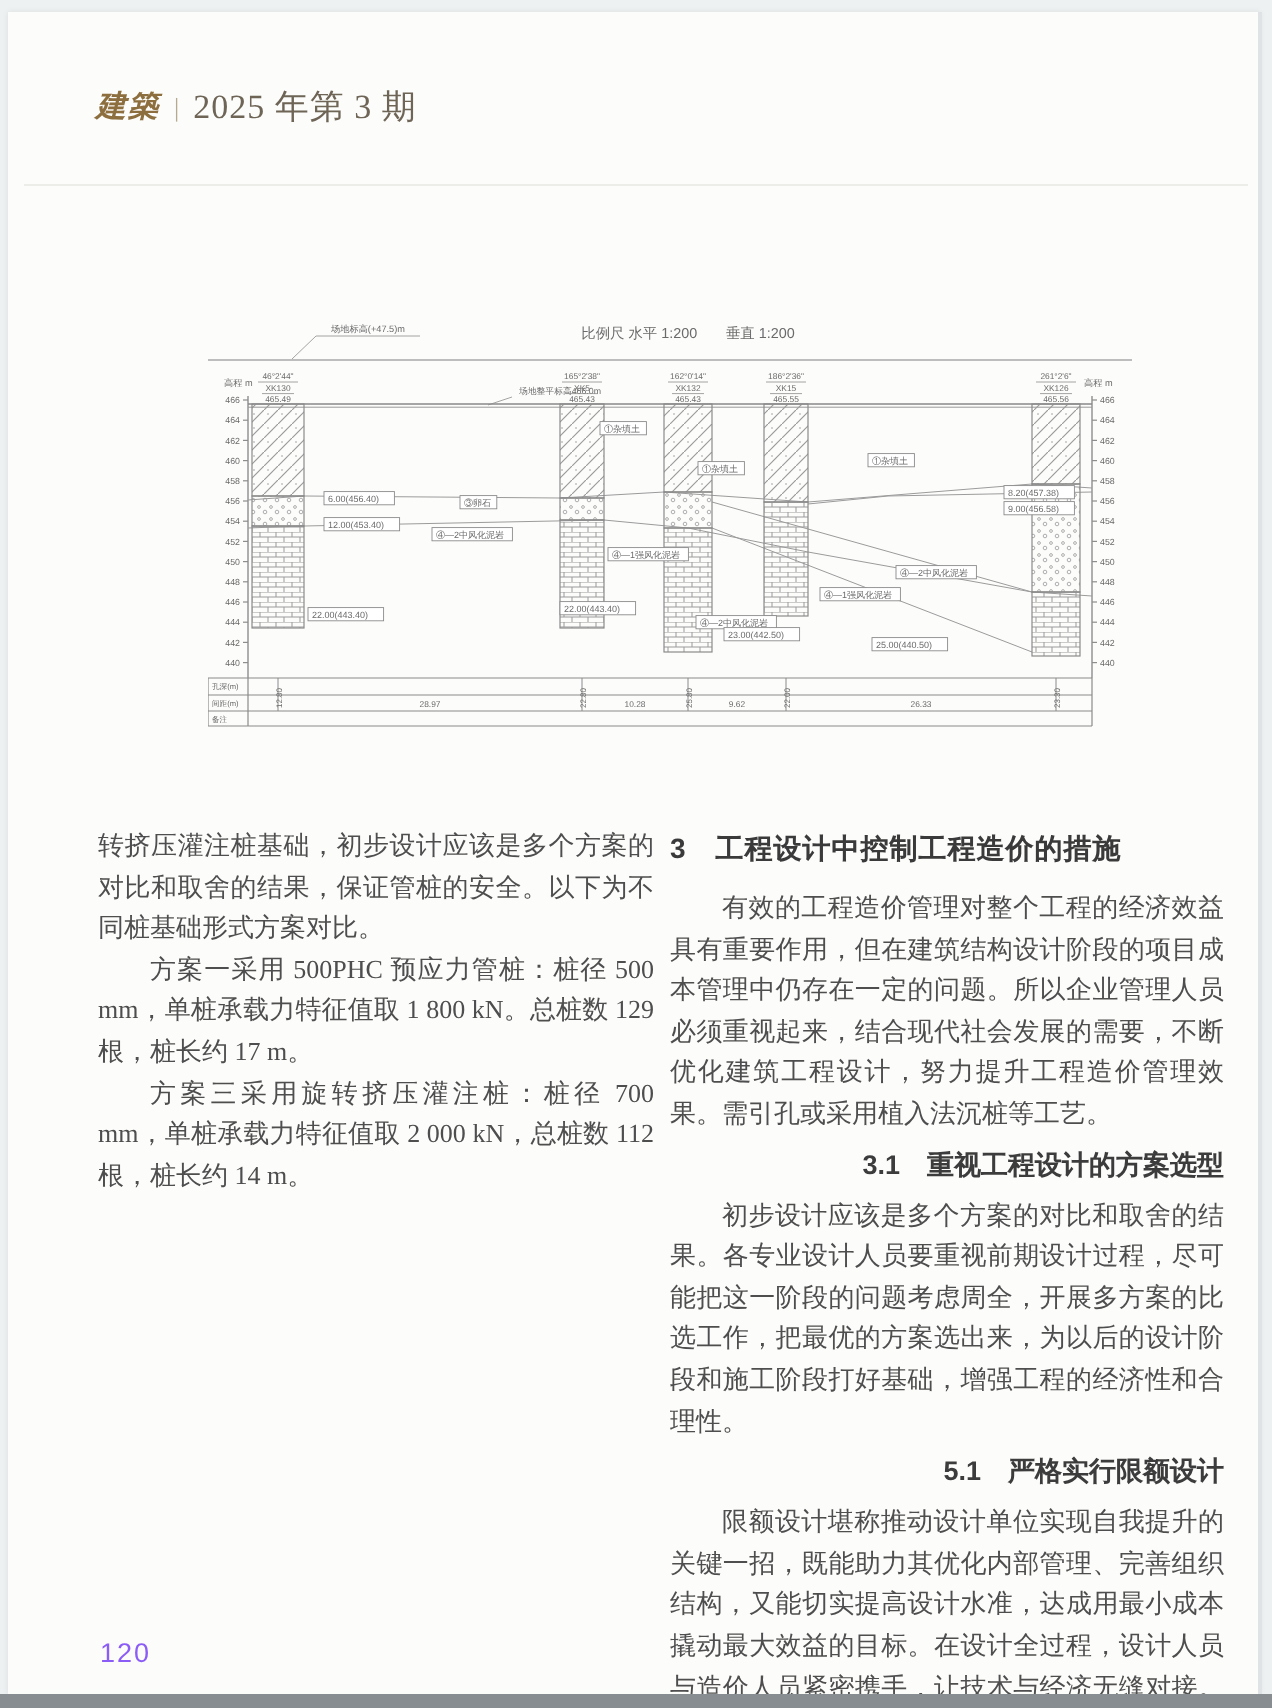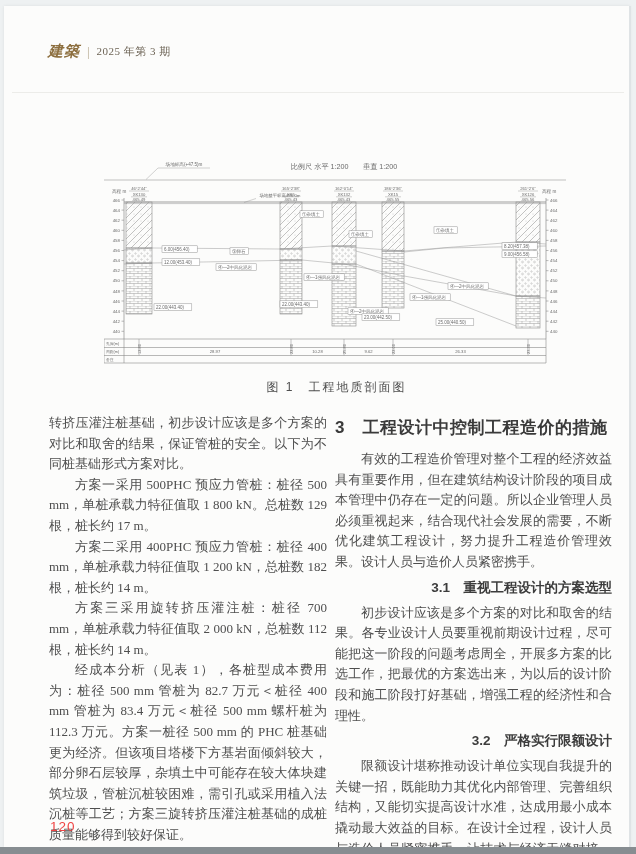--- a/index.html
+++ b/index.html
@@ -10,43 +10,43 @@
   }
   .page{
     position:absolute;left:4px;top:6px;width:626px;height:841px;
     background:#fcfcfb;box-shadow:0 0 3px rgba(0,0,0,.08);
   }
   .scan-bottom{position:absolute;left:0;top:847px;width:636px;height:7px;background:#878d91;}
   .scan-right{position:absolute;left:629px;top:6px;width:2px;height:841px;background:#dfe3e5;}
   .header{position:absolute;left:44px;top:36px;display:flex;align-items:center;gap:7px;}
   .logo{font-size:15px;font-weight:bold;font-style:italic;color:#8d6f3f;letter-spacing:1px;}
   .hdr-sep{color:#b5a98f;font-size:13px;}
-  .hdr-issue{font-size:11px;color:#6e6557;letter-spacing:.5px;}
+  .hdr-issue{font-size:17px;color:#6e6557;letter-spacing:.5px;}
   .header-rule{position:absolute;left:8px;top:86px;width:612px;height:1px;background:#ecece9;}
   .figure{position:absolute;left:100px;top:150px;width:465px;height:218px;}
   .figure svg{display:block;width:465px;height:218px;}
   .fig-caption{
     position:absolute;left:100px;top:373px;width:465px;text-align:center;
     font-size:12px;color:#4e4e4e;font-family:"Liberation Sans",sans-serif;letter-spacing:2px;
   }
   .col{position:absolute;top:407px;width:278px;color:#4e4e4e;}
   .col-left{left:45px;}
   .col-right{left:331px;width:277px;}
   .col p{margin:0;font-size:13px;line-height:20.6px;text-align:justify;}
   .ind{text-indent:2em;}
   .h-sec{
     font-family:"Liberation Sans",sans-serif;font-weight:bold;color:#3a3a3a;
-    font-size:17px;margin:3px 0 10px;letter-spacing:.5px;
+    font-size:14px;margin:3px 0 10px;letter-spacing:.5px;
   }
   .h-sub{
     font-family:"Liberation Sans",sans-serif;font-weight:bold;color:#3c3c3c;
     font-size:13.5px;margin:5px 0 5px;text-indent:2em;line-height:20px;text-align:right;
   }
   .pagenum{
-    position:absolute;left:46px;top:813px;font-size:13.5px;color:#ef4444;
+    position:absolute;left:46px;top:813px;font-size:13.5px;color:#8b5cf6;
     font-family:"Liberation Sans",sans-serif;letter-spacing:1px;
   }
 </style>
 </head>
 <body>
 
 <div class="page">
 
   <div class="header">
     <span class="logo">建築</span>
@@ -236,36 +236,33 @@
         <text x="425.8" y="198" font-size="4" text-anchor="start" fill="#6b6b6b" font-family="&quot;Liberation Sans&quot;,sans-serif" transform="rotate(-90 425.8 198)">23.30</text>
         <text x="111" y="197.3" font-size="4.2" text-anchor="middle" fill="#6b6b6b" font-family="&quot;Liberation Sans&quot;,sans-serif">28.97</text>
         <text x="213.5" y="197.3" font-size="4.2" text-anchor="middle" fill="#6b6b6b" font-family="&quot;Liberation Sans&quot;,sans-serif">10.28</text>
         <text x="264.5" y="197.3" font-size="4.2" text-anchor="middle" fill="#6b6b6b" font-family="&quot;Liberation Sans&quot;,sans-serif">9.62</text>
         <text x="356.5" y="197.3" font-size="4.2" text-anchor="middle" fill="#6b6b6b" font-family="&quot;Liberation Sans&quot;,sans-serif">26.33</text>
         <text x="2" y="188.5" font-size="3.8" text-anchor="start" fill="#6b6b6b" font-family="&quot;Liberation Sans&quot;,sans-serif">孔深(m)</text>
         <text x="2" y="196.8" font-size="3.8" text-anchor="start" fill="#6b6b6b" font-family="&quot;Liberation Sans&quot;,sans-serif">间距(m)</text>
         <text x="2" y="204.8" font-size="3.8" text-anchor="start" fill="#6b6b6b" font-family="&quot;Liberation Sans&quot;,sans-serif">备注</text>
       </svg>
   </div>
-  <div class="fig-caption">图 1　工程地质剖面图</div>
 
   <div class="col col-left">
     <p>转挤压灌注桩基础，初步设计应该是多个方案的对比和取舍的结果，保证管桩的安全。以下为不同桩基础形式方案对比。</p>
     <p class="ind">方案一采用 500PHC 预应力管桩：桩径 500 mm，单桩承载力特征值取 1 800 kN。总桩数 129 根，桩长约 17 m。</p>
-    <p class="ind">方案二采用 400PHC 预应力管桩：桩径 400 mm，单桩承载力特征值取 1 200 kN，总桩数 182 根，桩长约 14 m。</p>
     <p class="ind">方案三采用旋转挤压灌注桩：桩径 700 mm，单桩承载力特征值取 2 000 kN，总桩数 112 根，桩长约 14 m。</p>
-    <p class="ind">经成本分析（见表 1），各桩型成本费用为：桩径 500 mm 管桩为 82.7 万元＜桩径 400 mm 管桩为 83.4 万元＜桩径 500 mm 螺杆桩为 112.3 万元。方案一桩径 500 mm 的 PHC 桩基础更为经济。但该项目塔楼下方基岩面倾斜较大，部分卵石层较厚，杂填土中可能存在较大体块建筑垃圾，管桩沉桩较困难，需引孔或采用植入法沉桩等工艺；方案三旋转挤压灌注桩基础的成桩质量能够得到较好保证。</p>
   </div>
 
   <div class="col col-right">
     <div class="h-sec">3　工程设计中控制工程造价的措施</div>
-    <p class="ind">有效的工程造价管理对整个工程的经济效益具有重要作用，但在建筑结构设计阶段的项目成本管理中仍存在一定的问题。所以企业管理人员必须重视起来，结合现代社会发展的需要，不断优化建筑工程设计，努力提升工程造价管理效果。设计人员与造价人员紧密携手。</p>
+    <p class="ind">有效的工程造价管理对整个工程的经济效益具有重要作用，但在建筑结构设计阶段的项目成本管理中仍存在一定的问题。所以企业管理人员必须重视起来，结合现代社会发展的需要，不断优化建筑工程设计，努力提升工程造价管理效果。需引孔或采用植入法沉桩等工艺。</p>
     <div class="h-sub">3.1　重视工程设计的方案选型</div>
     <p class="ind">初步设计应该是多个方案的对比和取舍的结果。各专业设计人员要重视前期设计过程，尽可能把这一阶段的问题考虑周全，开展多方案的比选工作，把最优的方案选出来，为以后的设计阶段和施工阶段打好基础，增强工程的经济性和合理性。</p>
-    <div class="h-sub">3.2　严格实行限额设计</div>
+    <div class="h-sub">5.1　严格实行限额设计</div>
     <p class="ind">限额设计堪称推动设计单位实现自我提升的关键一招，既能助力其优化内部管理、完善组织结构，又能切实提高设计水准，达成用最小成本撬动最大效益的目标。在设计全过程，设计人员与造价人员紧密携手，让技术与经济无缝对接。设计者从投资</p>
   </div>
 
   <div class="pagenum">120</div>
 </div>
 
 <div class="scan-right"></div>
 <div class="scan-bottom"></div>
 
 </body></html>

